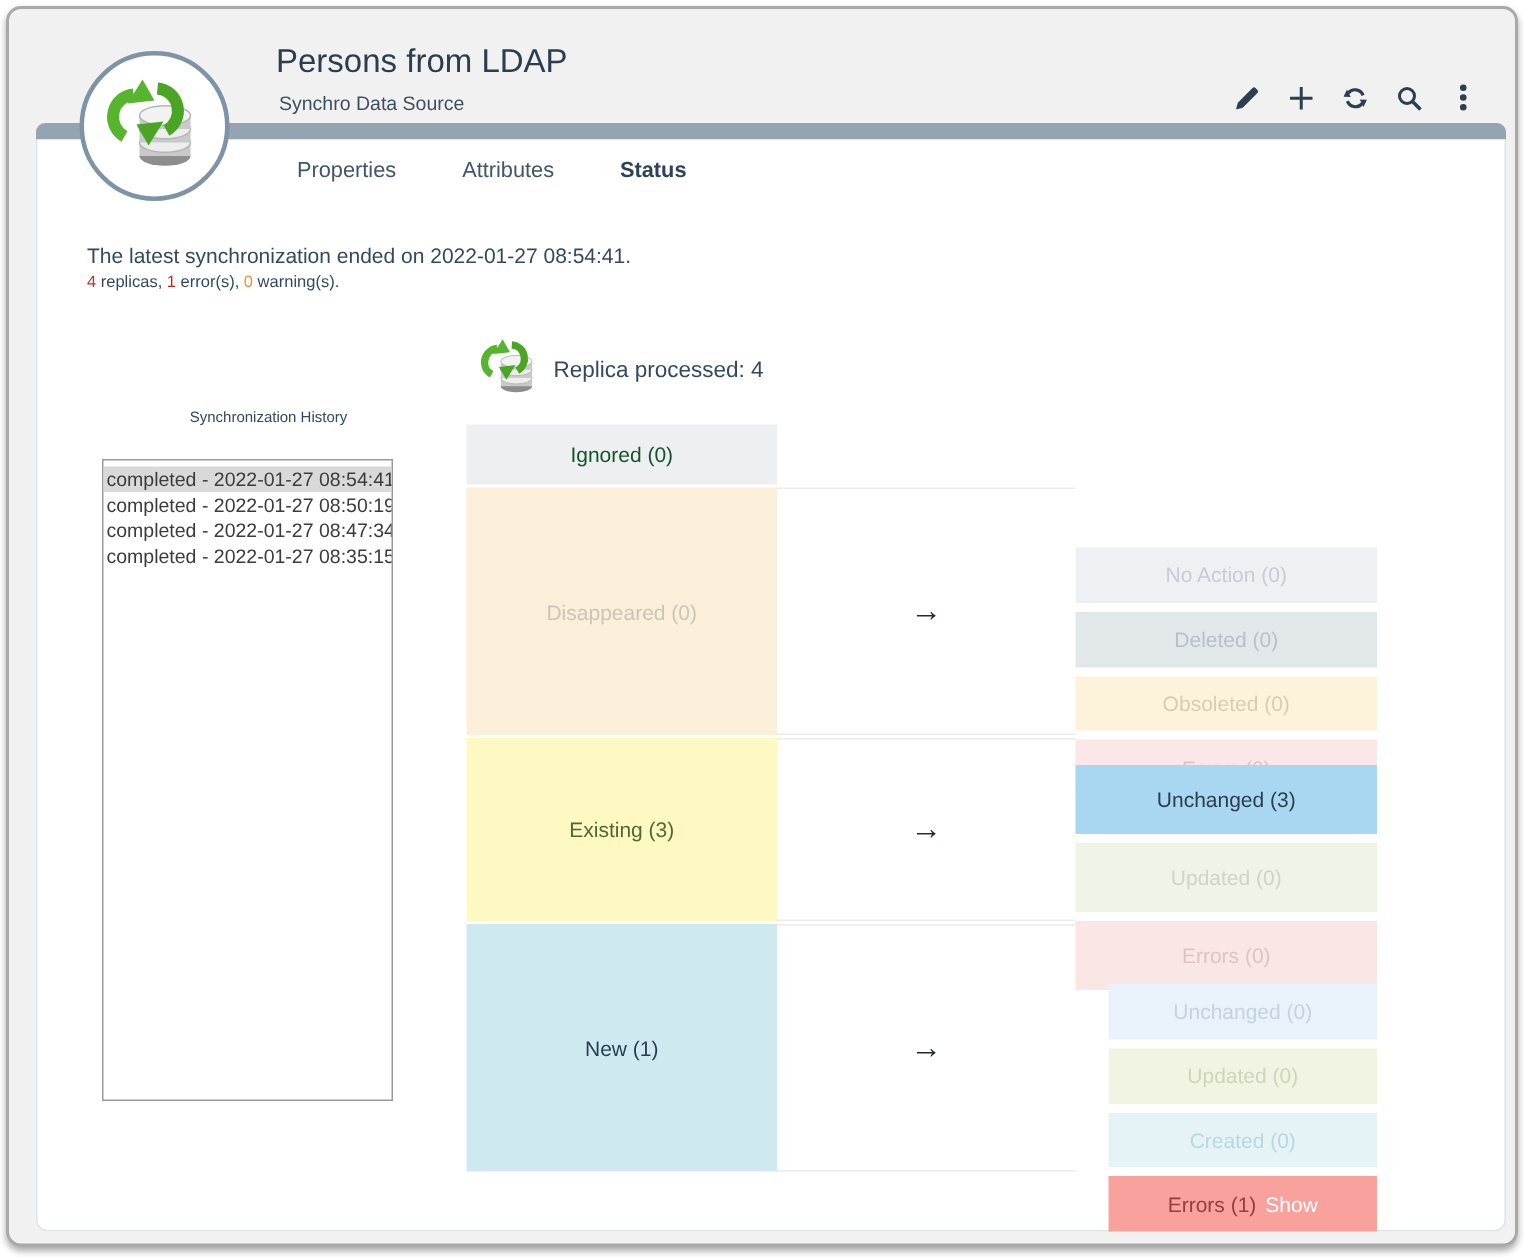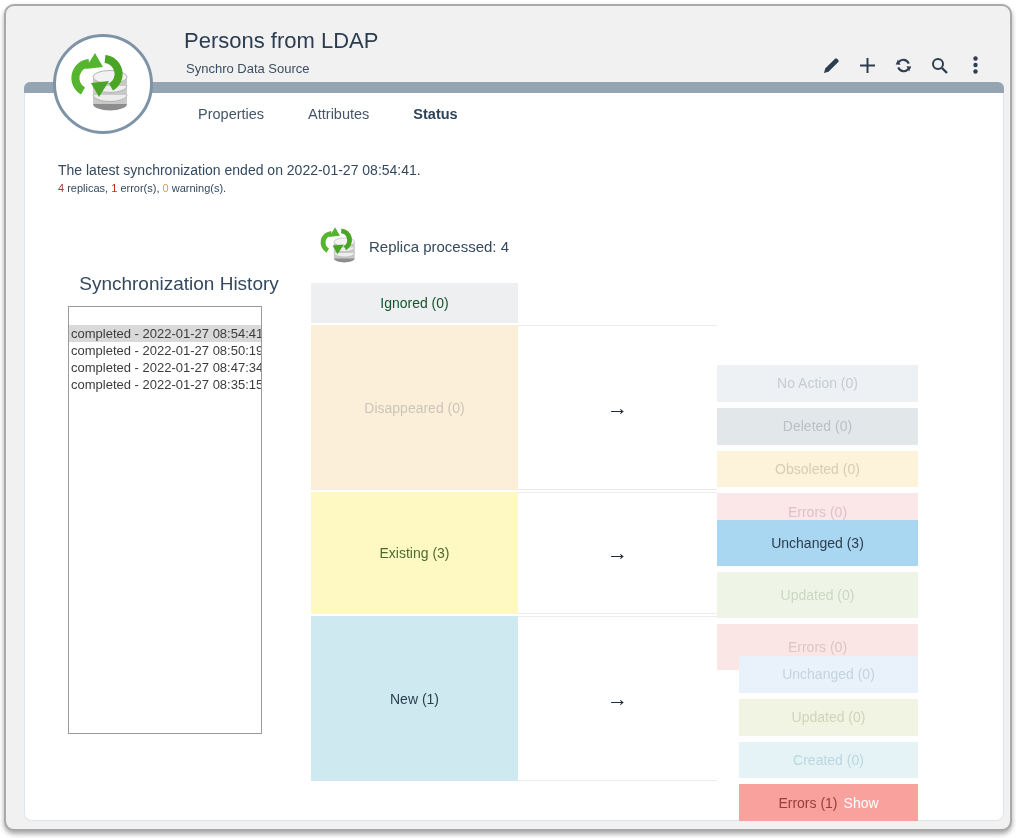--- a/index.html
+++ b/index.html
@@ -37,24 +37,24 @@
   .num-errors   { color:#c2281f; }
   .num-warnings { color:#e8963e; }
 
   .col-header { position:absolute; top:216px; height:48px; display:flex;
                 align-items:center; justify-content:center; gap:9px;
                 font-size:15px; color:#34495e; }
   .col-header.replica { left:305px; width:207px; }
   .col-header.person  { left:711px; width:201px; }
 
   .hist-label { position:absolute; left:62px; top:267px; width:222px; text-align:center;
-                font-size:19px; color:#34495e; }
+                font-size:10px; color:#34495e; }
   .hist-list { position:absolute; left:62px; top:300px; width:194px; height:428px;
                background:#fff; border:1px solid #9a9a9a; overflow:hidden;
-               font-size:13px; color:#3c3c3c; padding-top:18px; }
+               font-size:13px; color:#3c3c3c; padding-top:4px; }
   .hist-item { padding:0 2px; height:17px; line-height:17px; white-space:nowrap; cursor:pointer; }
   .hist-item.selected { background:#d9d9d9; }
 
   .cell { display:flex; align-items:center; justify-content:center; font-size:14px; }
   .mid { position:absolute; left:305px; width:207px; }
   .mid-ignored     { top:277px; height:40px;  background:#edeff1; color:#14532d; }
   .mid-disappeared { top:319px; height:165px; background:#fcefd9; color:#cbc5b8; }
   .mid-existing    { top:486px; height:122px; background:#fef9c3; color:#4e6b2f; }
   .mid-new         { top:610px; height:165px; background:#cfe9f0; color:#2b3e50; }
 
@@ -62,21 +62,21 @@
                 border-top:1px solid #ececec; border-bottom:1px solid #ececec;
                 display:flex; align-items:center; justify-content:center;
                 font-size:21px; font-weight:bold; color:#1f2a36; }
   .arrow-1 { top:319px; height:165px; }
   .arrow-2 { top:486px; height:122px; }
   .arrow-3 { top:610px; height:165px; }
 
   .tgt-group { position:absolute; left:711px; width:201px; display:flex;
                flex-direction:column; gap:6px;margin-top:40px; }
   .tgt-1 { top:319px; height:165px; }
-  .tgt-2 { top:474px; height:150px;justify-content:flex-end; }
+  .tgt-2 { top:464px; height:150px;justify-content:flex-end; }
   .tgt-3 { top:610px; height:165px;padding-left:22px; }
   .tgt-group .cell { flex:1; }
   .t-noaction   { background:#eef1f3; color:#c6ccd2; }
   .t-deleted    { background:#e2e8ea; color:#b7c1c6; }
   .t-obsoleted  { background:#fdf3db; color:#d6cdb2; }
   .t-errors0a   { background:#fbe7e7; color:#dcc3c3; }
   .t-unchanged3 { background:#a9d6f1; color:#2b3e50; }
   .t-updated0g  { background:#eef5e7; color:#ccd6c2; }
   .t-errors0b   { background:#fbe6e6; color:#dcc4c4; }
   .t-unchanged0 { background:#e9f2fa; color:#c3d3e1; }

